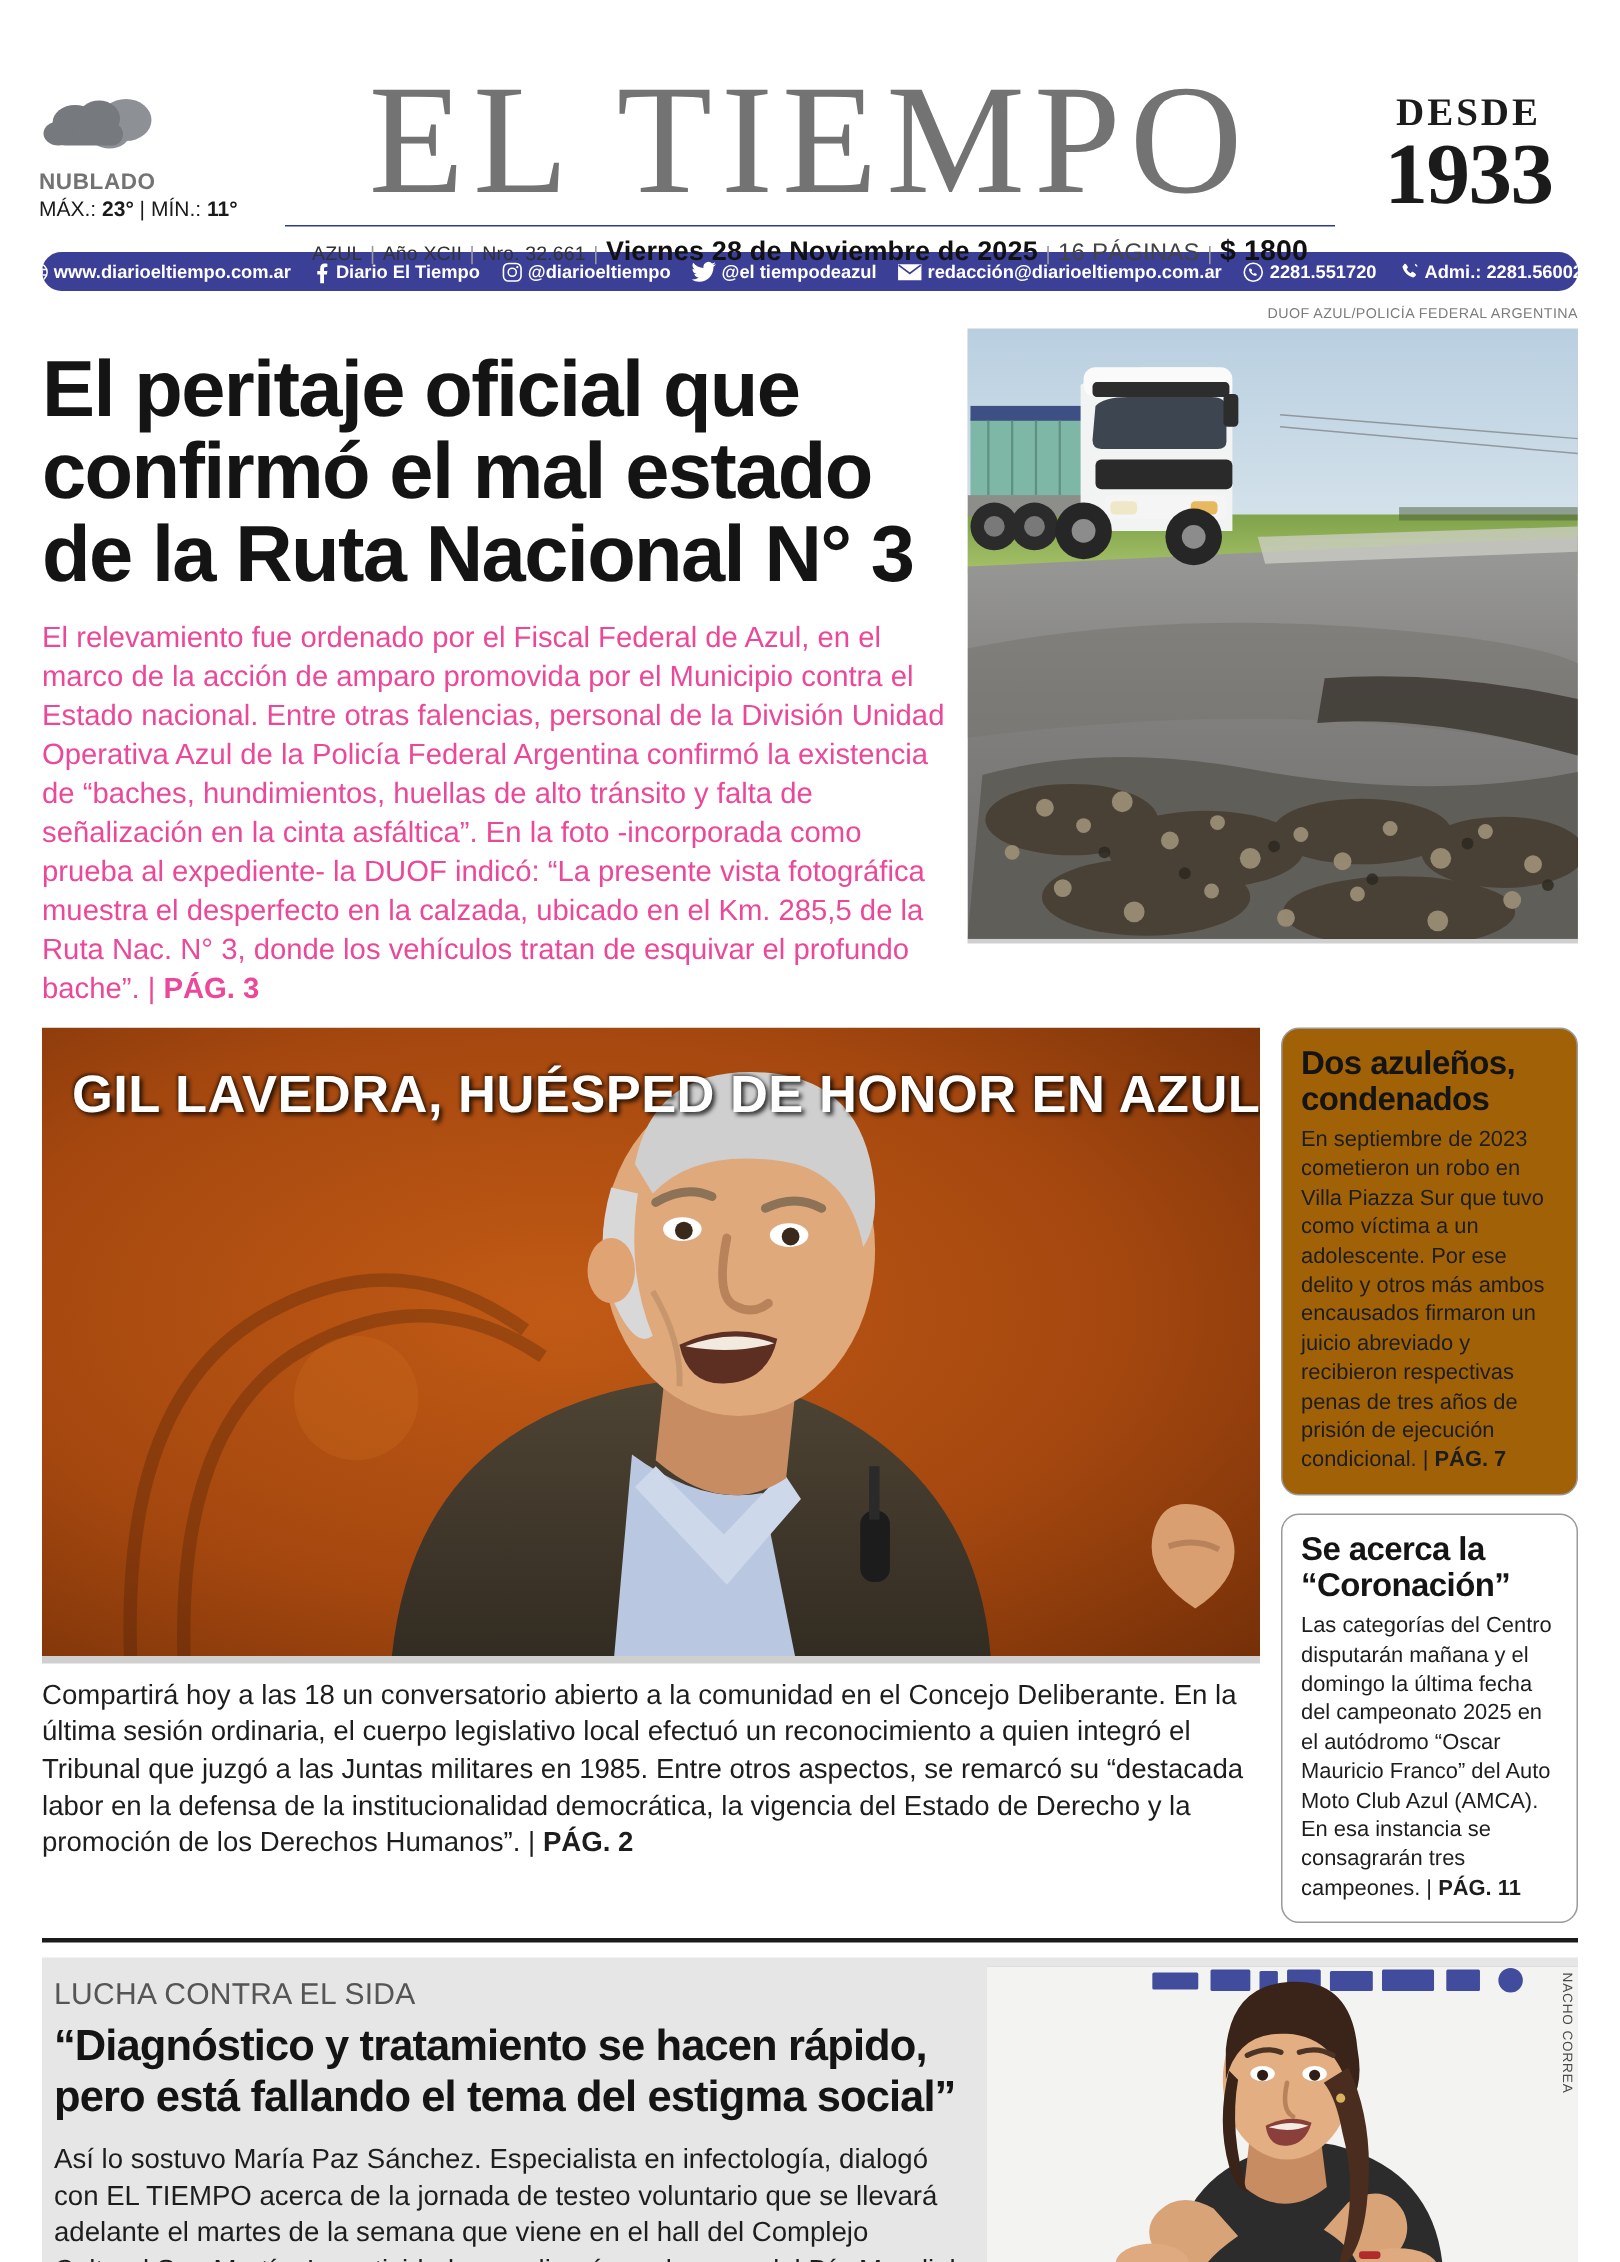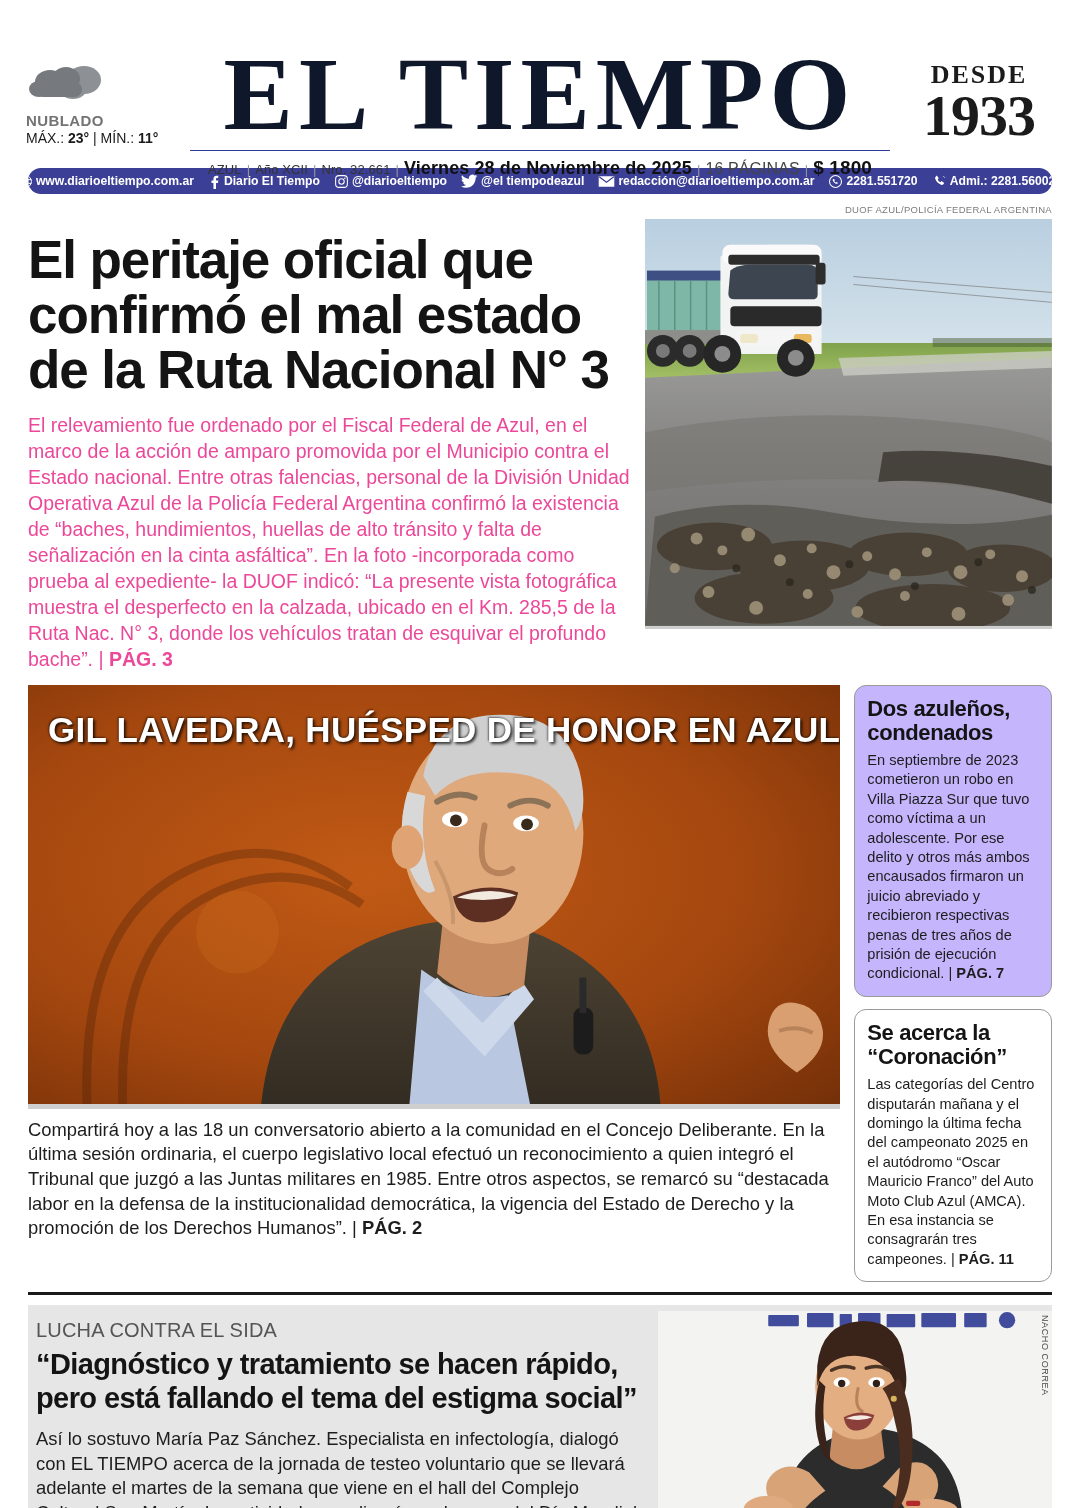--- a/index.html
+++ b/index.html
@@ -48,24 +48,24 @@
 
   .brand-block {
     position: absolute;
     left: 190px;
     top: 46px;
     width: 700px;
     text-align: center;
   }
   .brand-title {
     font-family: "Liberation Serif", "DejaVu Serif", serif;
-    font-weight: bold;
+    font-weight: normal;
     font-size: 104px;
     line-height: 0.92;
-    color: #0f172a;
+    color: #737373;
     letter-spacing: 6px;
     white-space: nowrap;
   }
   .brand-rule {
     margin: 8px auto 0;
     width: 100%;
     height: 1px;
     background: #2e3b94;
   }
   .brand-meta {
@@ -212,21 +212,21 @@
     line-height: 1.34;
     color: #1d1d1d;
   }
   .mid-caption b { font-weight: bold; }
 
   .mid-right { width: 200px; }
   .brief {
     border: 1.5px solid #9a9a9a;
     border-radius: 12px;
     padding: 11px 12px 12px;
-    background: #c4b5fd;
+    background: #a16207;
   }
   .brief.plain { background: #fff; }
   .brief + .brief { margin-top: 12px; }
   .brief-head {
     font-size: 22px;
     font-weight: bold;
     line-height: 1.1;
     letter-spacing: -0.4px;
     color: #141414;
     margin-bottom: 6px;

